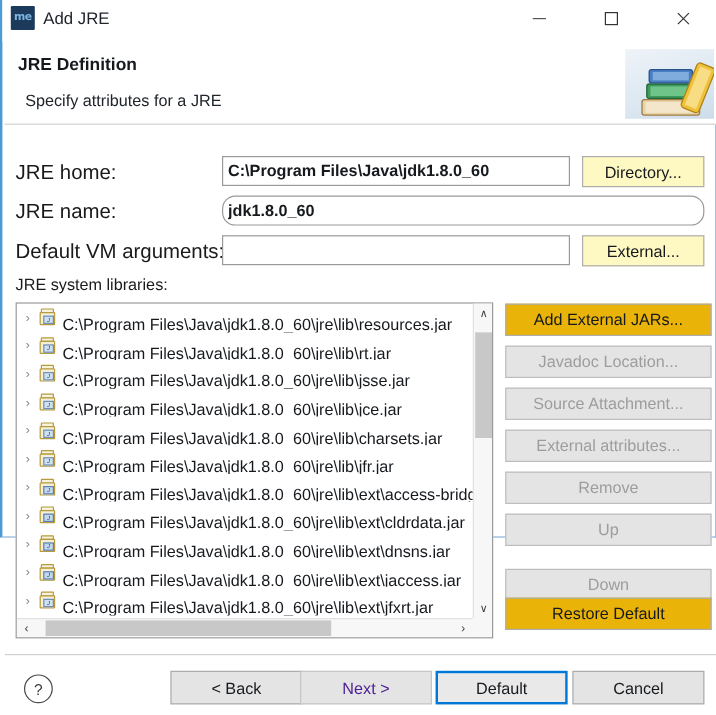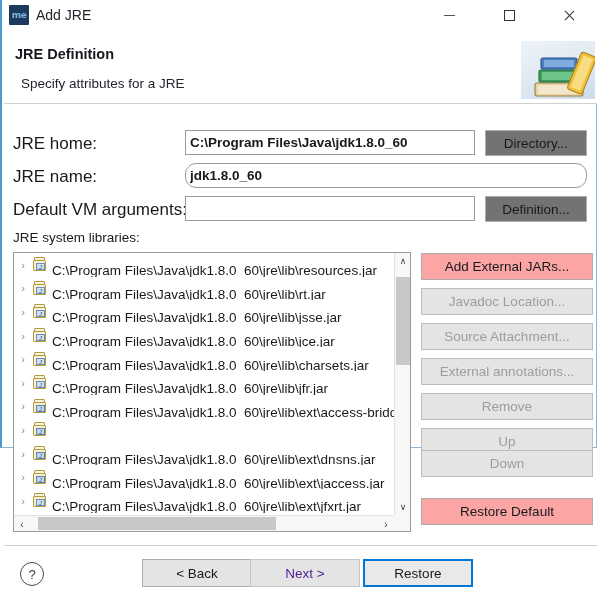--- a/index.html
+++ b/index.html
@@ -79,21 +79,21 @@
     position:absolute;top:0;height:25px;box-sizing:border-box;
     border:1px solid #9a9a9a;background:#ffffff;
     font-family:"Liberation Sans","DejaVu Sans",sans-serif;
     font-size:13.5px;color:#16191d;
     padding:0 4px;line-height:23px;
     outline:none;
     font-weight:bold;
   }
   .fbtn{
     position:absolute;top:0;height:26px;box-sizing:border-box;
-    background:#737373;border:1px solid #adadad;
+    background:#fef9c3;border:1px solid #adadad;
     font-family:"Liberation Sans","DejaVu Sans",sans-serif;
     font-size:13.5px;color:#16191d;
     display:flex;align-items:center;justify-content:center;
     white-space:nowrap;
   }
 
   .libs-label{position:absolute;left:11px;top:230px;font-size:13.5px;color:#1a1a1a;}
 
   
   .tree-wrap{
@@ -163,21 +163,21 @@
   .hsb-thumb{
     position:absolute;left:24px;top:1px;width:238px;height:13px;background:#c8c8c8;
   }
   .tree-corner{
     position:absolute;right:0;bottom:0;width:16px;height:16px;background:#f7f7f7;
   }
 
   
   .sidebtn{
     position:absolute;left:419px;width:172px;height:27px;box-sizing:border-box;
-    background:#fca5a5;border:1px solid #adadad;
+    background:#eab308;border:1px solid #adadad;
     font-size:13.5px;color:#16191d;
     display:flex;align-items:center;justify-content:center;white-space:nowrap;
   }
   .sidebtn.disabled{color:#9d9d9d;border-color:#bdbdbd;background:#e4e4e4;}
 
   
   .footer-sep{position:absolute;left:2px;top:545px;width:593px;height:1px;background:#d0d0d0;}
   .helpicon{
     position:absolute;left:18px;top:562px;width:22px;height:22px;
     border:1.4px solid #4a4a4a;border-radius:50%;
@@ -244,21 +244,21 @@
   </div>
 
   <div class="frow" style="top:163px;">
     <div class="flabel">JRE name:</div>
     <input class="finput" style="left: 183px; width: 402px; border-radius: 11px;" type="text" placeholder="" value="jdk1.8.0_60">
   </div>
 
   <div class="frow" style="top:196px;">
     <div class="flabel">Default VM arguments:</div>
     <input class="finput" style="left: 183px; width: 290px;" type="text" placeholder="">
-    <div class="fbtn" style="left:483px;width:102px;">Definition...</div>
+    <div class="fbtn" style="left:483px;width:102px;">External...</div>
   </div>
 
   <div class="libs-label">JRE system libraries:</div>
 
   <div class="tree-wrap">
     <div class="tree-rows" id="tree-rows">
         <div class="trow">
           <span class="chev">›</span>
           <span class="jaricon">
             <i class="jar-lid"></i>
@@ -321,20 +321,21 @@
           </span>
           <span class="tlabel">C:\Program Files\Java\jdk1.8.0_60\jre\lib\ext\access-bridge-64.jar</span>
         </div>
         <div class="trow">
           <span class="chev">›</span>
           <span class="jaricon alt">
             <i class="jar-lid"></i>
             <i class="jar-body"></i>
             <i class="jar-tag">J</i>
           </span>
+          <span class="tlabel">C:\Program Files\Java\jdk1.8.0_60\jre\lib\ext\cldrdata.jar</span>
         </div>
         <div class="trow">
           <span class="chev">›</span>
           <span class="jaricon alt">
             <i class="jar-lid"></i>
             <i class="jar-body"></i>
             <i class="jar-tag">J</i>
           </span>
           <span class="tlabel">C:\Program Files\Java\jdk1.8.0_60\jre\lib\ext\dnsns.jar</span>
         </div>
@@ -369,26 +370,27 @@
       <div class="hsb-thumb"></div>
       <div class="hsb-rt">›</div>
     </div>
     <div class="tree-corner"></div>
   </div>
 
   <div id="side-buttons">
       <div class="sidebtn" style="top: 253px;">Add External JARs...</div>
       <div class="sidebtn disabled" style="top: 288px;">Javadoc Location...</div>
       <div class="sidebtn disabled" style="top: 323px;">Source Attachment...</div>
-      <div class="sidebtn disabled" style="top: 358px;">External annotations...</div>
+      <div class="sidebtn disabled" style="top: 358px;">External attributes...</div>
       <div class="sidebtn disabled" style="top: 393px;">Remove</div>
       <div class="sidebtn disabled" style="top: 428px;">Up</div>
-      <div class="sidebtn disabled" style="top: 450px;">Down</div>
+      <div class="sidebtn disabled" style="top: 474px;">Down</div>
       <div class="sidebtn" style="top: 498px;">Restore Default</div>
     </div>
 
   <div class="footer-sep"></div>
   <div class="helpicon">?</div>
   <div class="fbtn2" style="left:140px;">&lt; Back</div>
   <div class="fbtn2 disabled" style="left:248px;">Next &gt;</div>
-  <div class="fbtn2 primary" style="left:361px;">Restore</div>
+  <div class="fbtn2 primary" style="left:361px;">Default</div>
+  <div class="fbtn2" style="left:475px;">Cancel</div>
 
 </div>
 
 </body></html>

